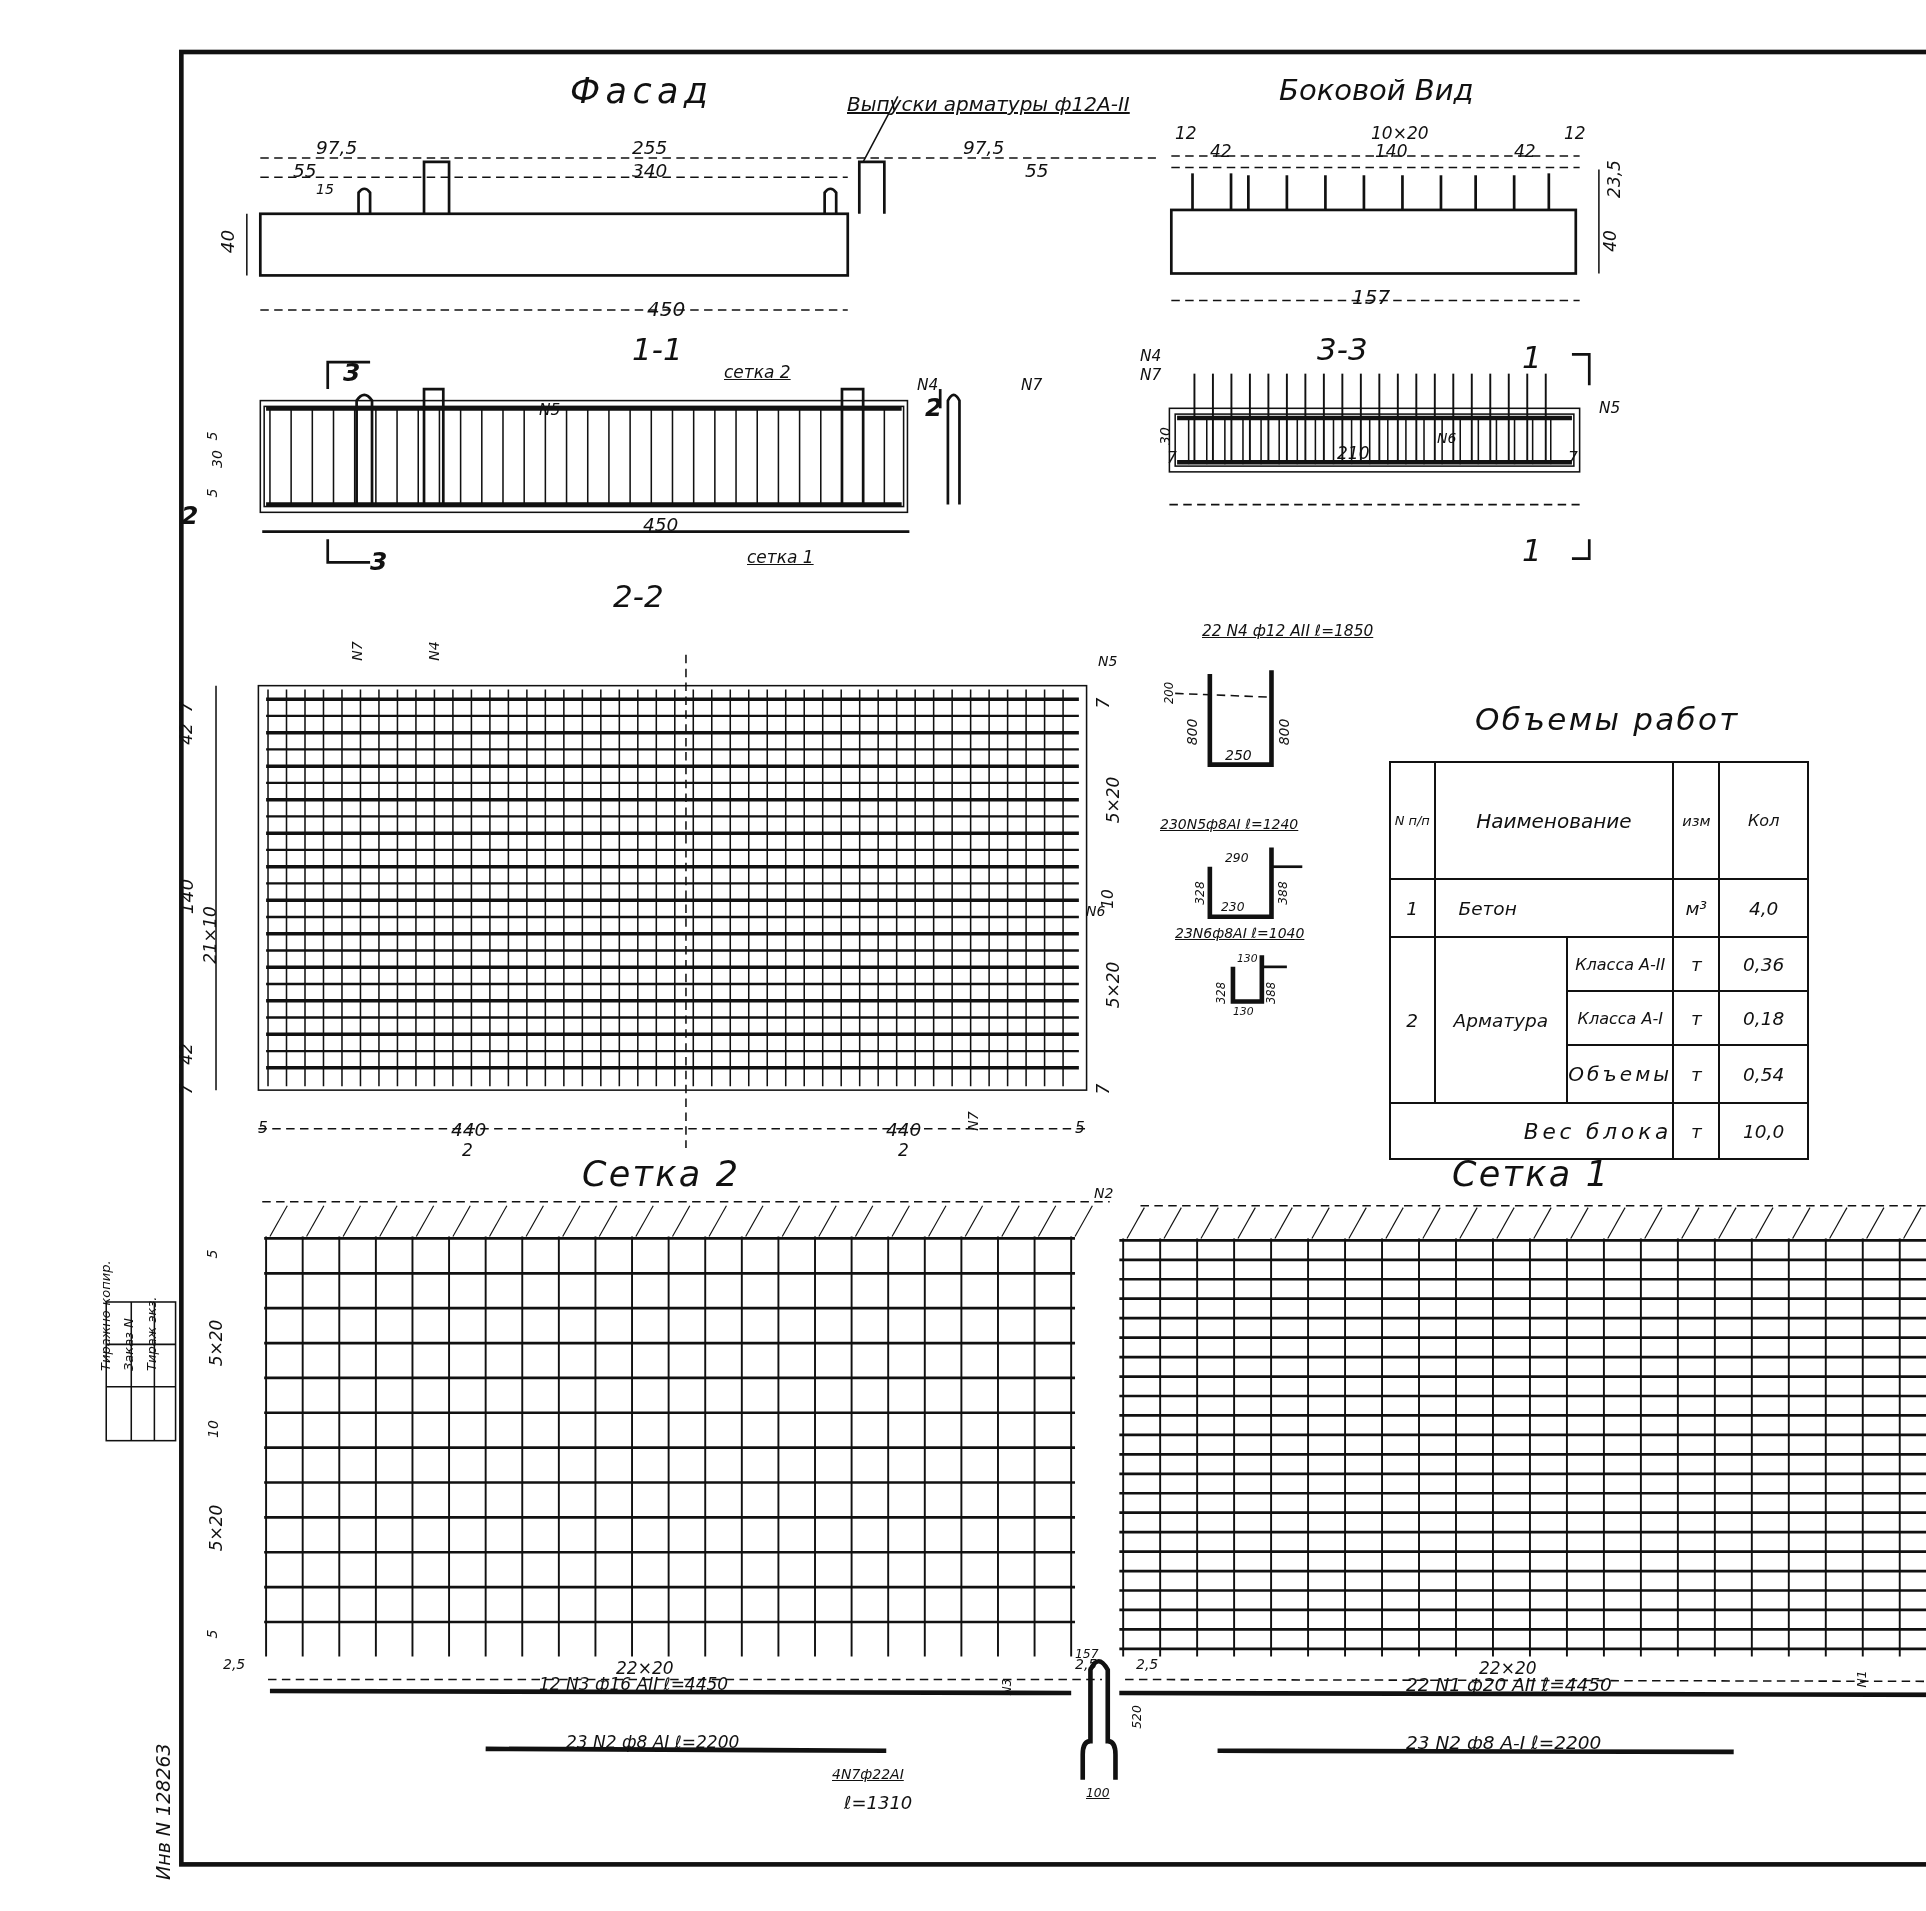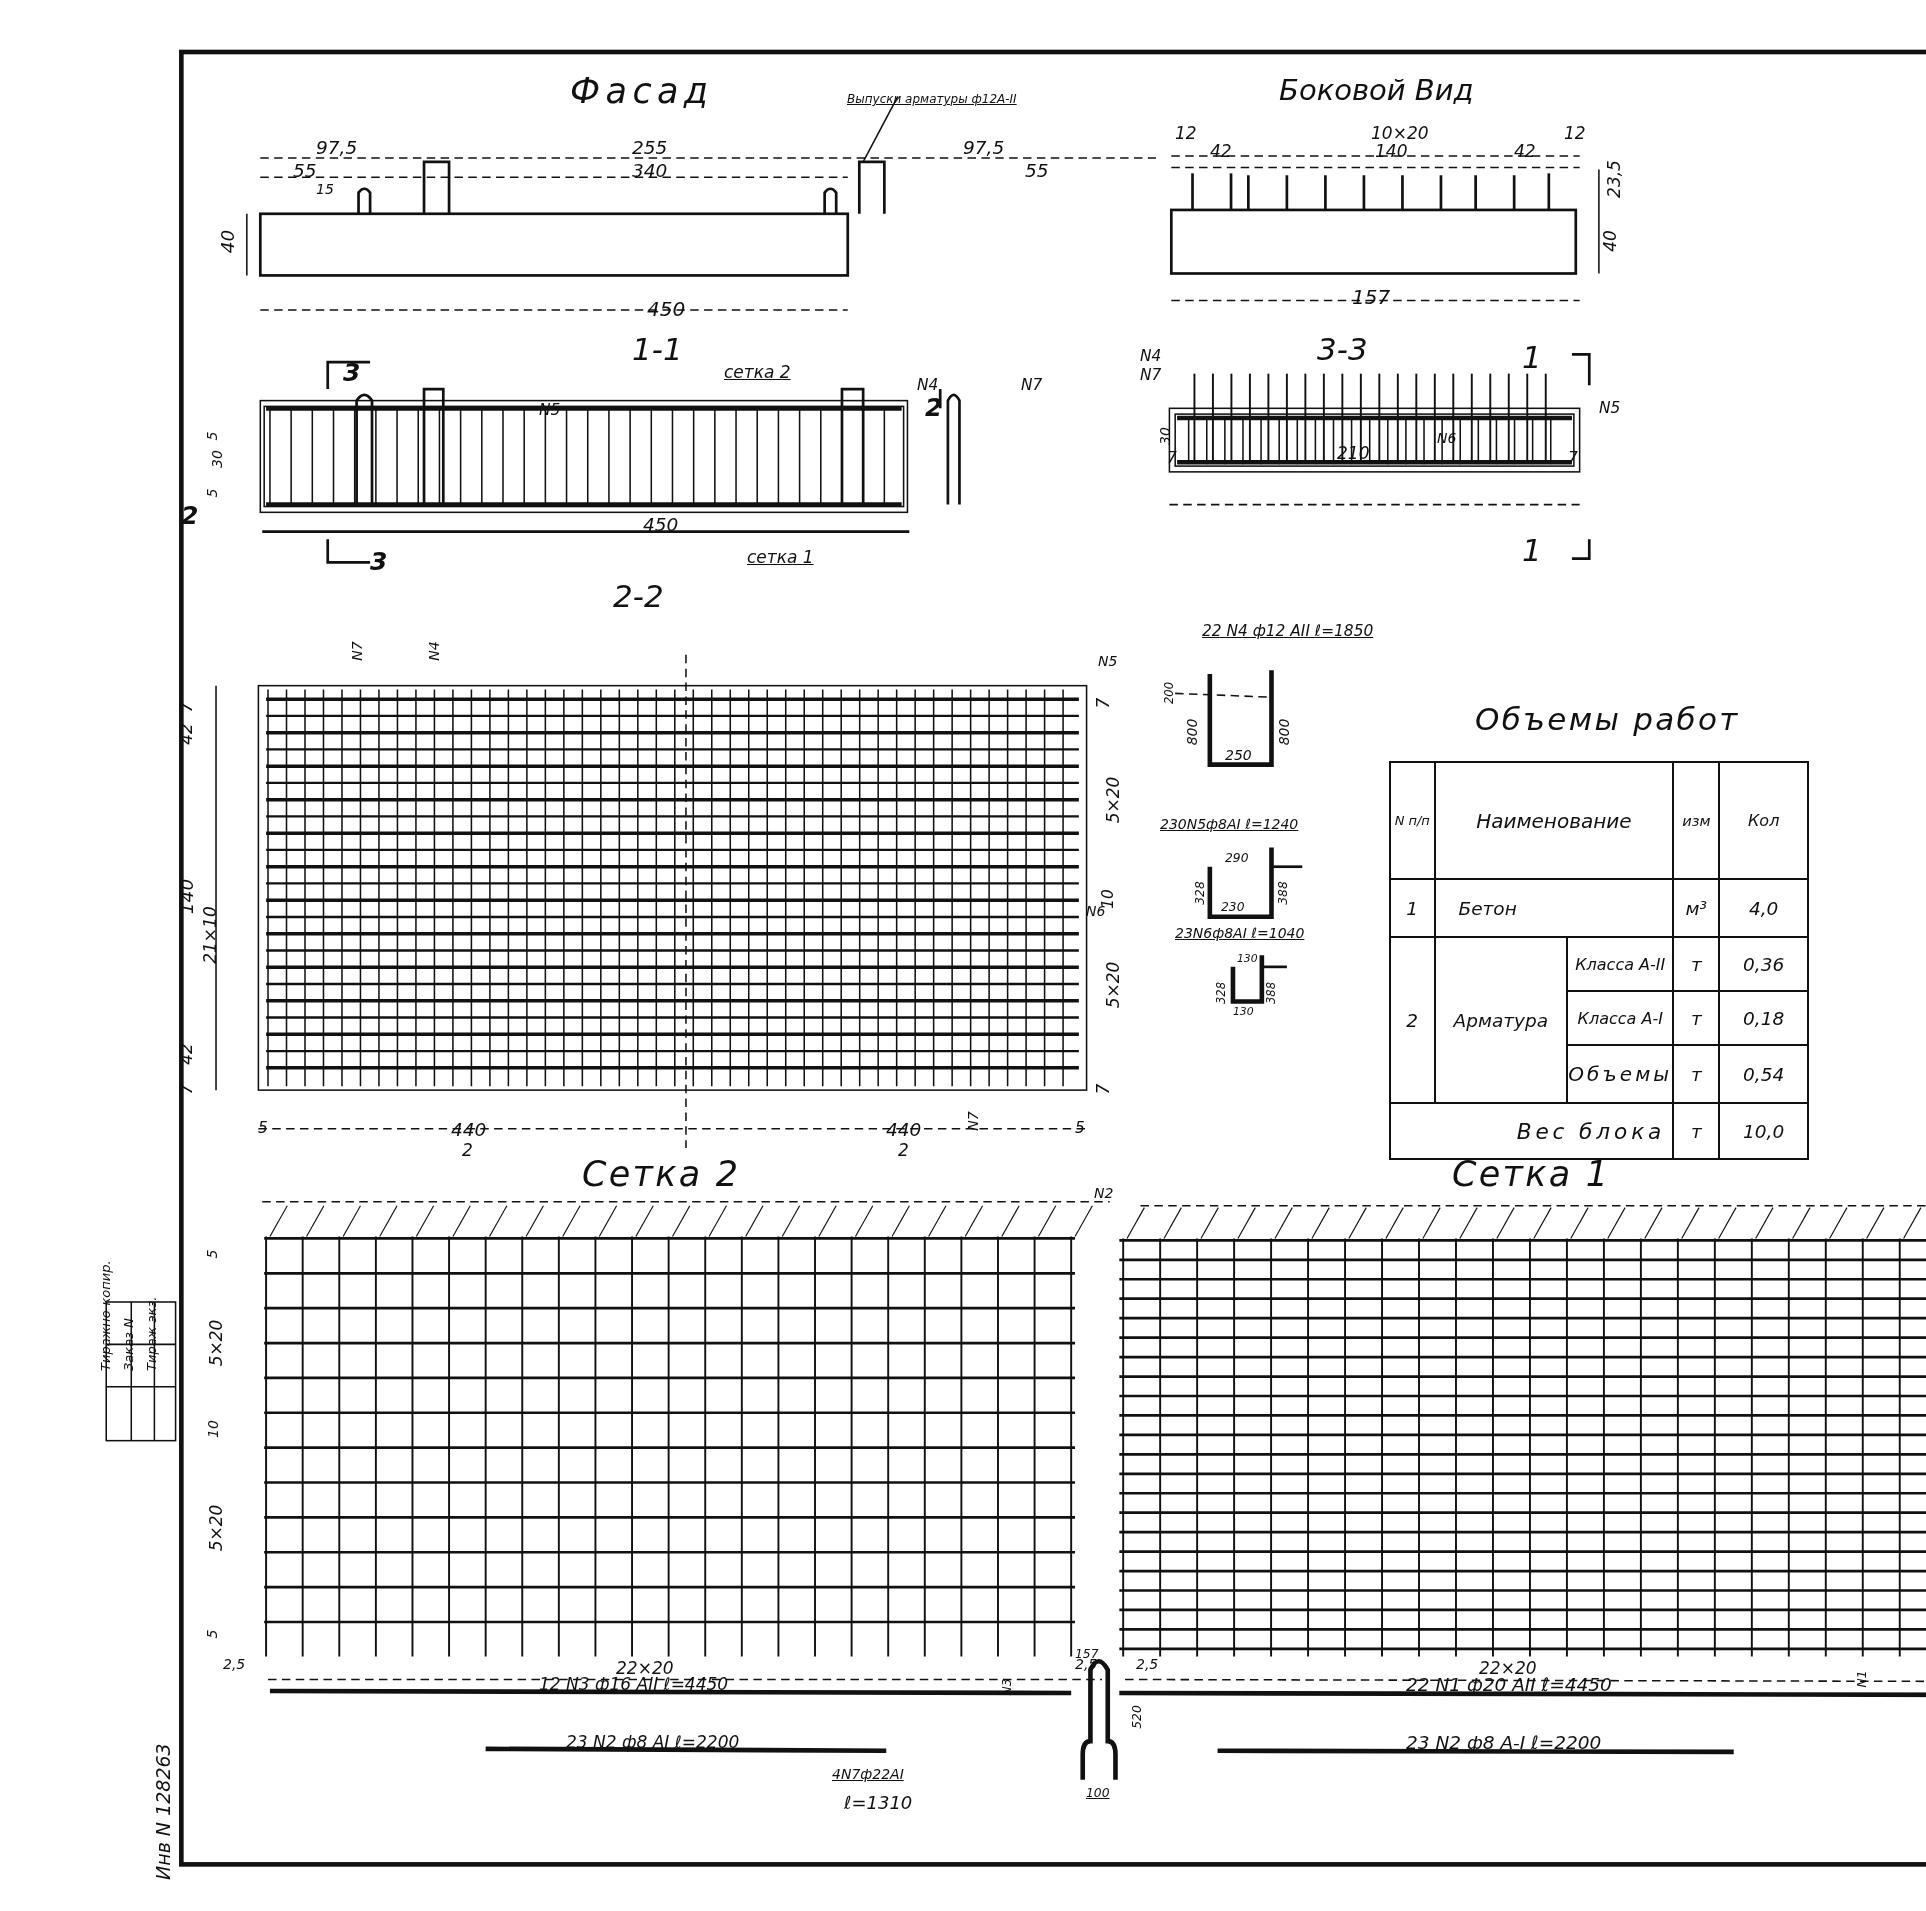--- a/index.html
+++ b/index.html
@@ -391,21 +391,21 @@
   <g>
     <rect x="275" y="3380" width="180" height="360" class="ln thin"></rect>
     <line x1="275" y1="3490" x2="455" y2="3490" class="ln thin"></line>
     <line x1="275" y1="3600" x2="455" y2="3600" class="ln thin"></line>
     <line x1="340" y1="3380" x2="340" y2="3740" class="ln thin"></line>
     <line x1="400" y1="3380" x2="400" y2="3740" class="ln thin"></line>
   </g>
 </svg>
 
 <div class="ov" style="left:570px;top:71px;font-size:35px;letter-spacing:5.4px;">Фасад</div>
-<div class="ov" style="left:847px;top:92px;font-size:12px;text-decoration:underline;">Выпуски арматуры ф12А-II</div>
+<div class="ov" style="left:847px;top:92px;font-size:20px;text-decoration:underline;">Выпуски арматуры ф12А-II</div>
 <div class="ov" style="left:316px;top:137px;font-size:18.5px;">97,5</div>
 <div class="ov" style="left:632px;top:137px;font-size:18.5px;">255</div>
 <div class="ov" style="left:963px;top:137px;font-size:18.5px;">97,5</div>
 <div class="ov" style="left:293px;top:160px;font-size:18.5px;">55</div>
 <div class="ov" style="left:632px;top:160px;font-size:18.5px;">340</div>
 <div class="ov" style="left:1025px;top:160px;font-size:18.5px;">55</div>
 <div class="ov" style="left:316px;top:181px;font-size:14px;">15</div>
 <div class="ov" style="left:216px;top:231px;font-size:18.5px;transform:rotate(-90deg);">40</div>
 <div class="ov" style="left:647px;top:297px;font-size:20px;">450</div>
 
@@ -542,21 +542,21 @@
     <td style="font-size:16px;">Класса А-I</td>
     <td>т</td>
     <td>0,18</td>
   </tr>
   <tr style="height:58px;">
     <td style="font-size:20px;letter-spacing:3.1px;">Объемы</td>
     <td>т</td>
     <td>0,54</td>
   </tr>
   <tr style="height:56px;">
-    <td colspan="3" style="text-align:right;padding-right:7px;font-size:21.6px;letter-spacing:3.9px;">Вес блока</td>
+    <td colspan="3" style="text-align:right;padding-right:0;font-size:21.6px;letter-spacing:3.9px;">Вес блока</td>
     <td>т</td>
     <td>10,0</td>
   </tr>
 </tbody>
   </table>
 
 <div class="ov" style="left:98px;top:1371px;font-size:13px;transform:rotate(-90deg);transform-origin:left top;">Тиражно-копир.</div>
 <div class="ov" style="left:121px;top:1371px;font-size:13px;transform:rotate(-90deg);transform-origin:left top;">Заказ N</div>
 <div class="ov" style="left:144px;top:1371px;font-size:13px;transform:rotate(-90deg);transform-origin:left top;">Тираж экз.</div>
 <div class="ov" style="left:152px;top:1880px;font-size:19px;transform:rotate(-90deg);transform-origin:left top;">Инв N 128263</div>

